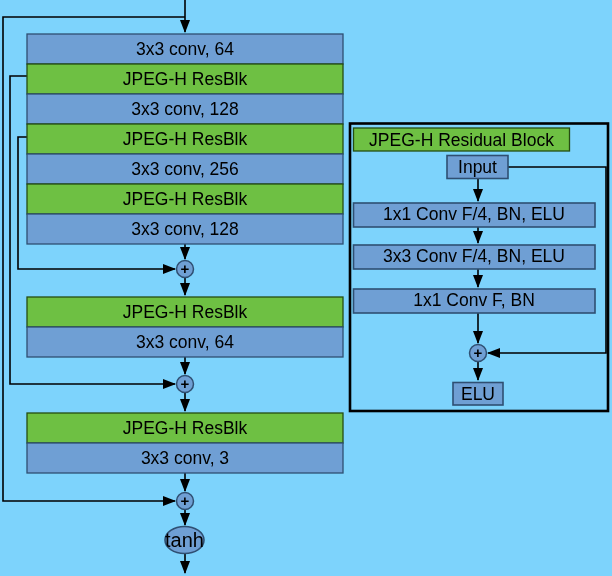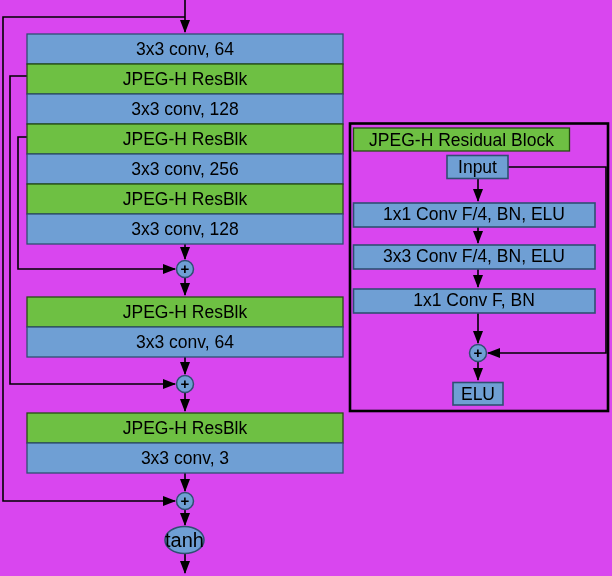--- a/index.html
+++ b/index.html
@@ -1,16 +1,16 @@
 <!DOCTYPE html>
 <html><head>
 <meta charset="utf-8">
 <style>
   html,body{margin:0;padding:0;background:#ffffff;}
-  .stage{position:relative;width:612px;height:576px;background:#d946ef;overflow:hidden;}
+  .stage{position:relative;width:612px;height:576px;background:#7dd3fc;overflow:hidden;}
   svg{display:block;font-family:"Liberation Sans",sans-serif;}
   .conv{fill:#6f9fd4;stroke:#2f4f72;stroke-width:1.3;}
   .res{fill:#6ec043;stroke:#264d12;stroke-width:1.3;}
   .smallblue{fill:#6f9fd4;stroke:#2f4f72;stroke-width:1.6;}
   .addc{fill:#6f9fd4;stroke:#2f4f72;stroke-width:1.5;}
   .lbl{font-size:17.5px;fill:#000;text-anchor:middle;}
   .plbl{font-size:17.5px;fill:#000;text-anchor:middle;}
   .plus{font-size:15px;font-weight:bold;fill:#000;text-anchor:middle;}
   .tanhlbl{font-size:20px;fill:#000;text-anchor:middle;}
   .flow{stroke:#000;stroke-width:1.6;fill:none;}

